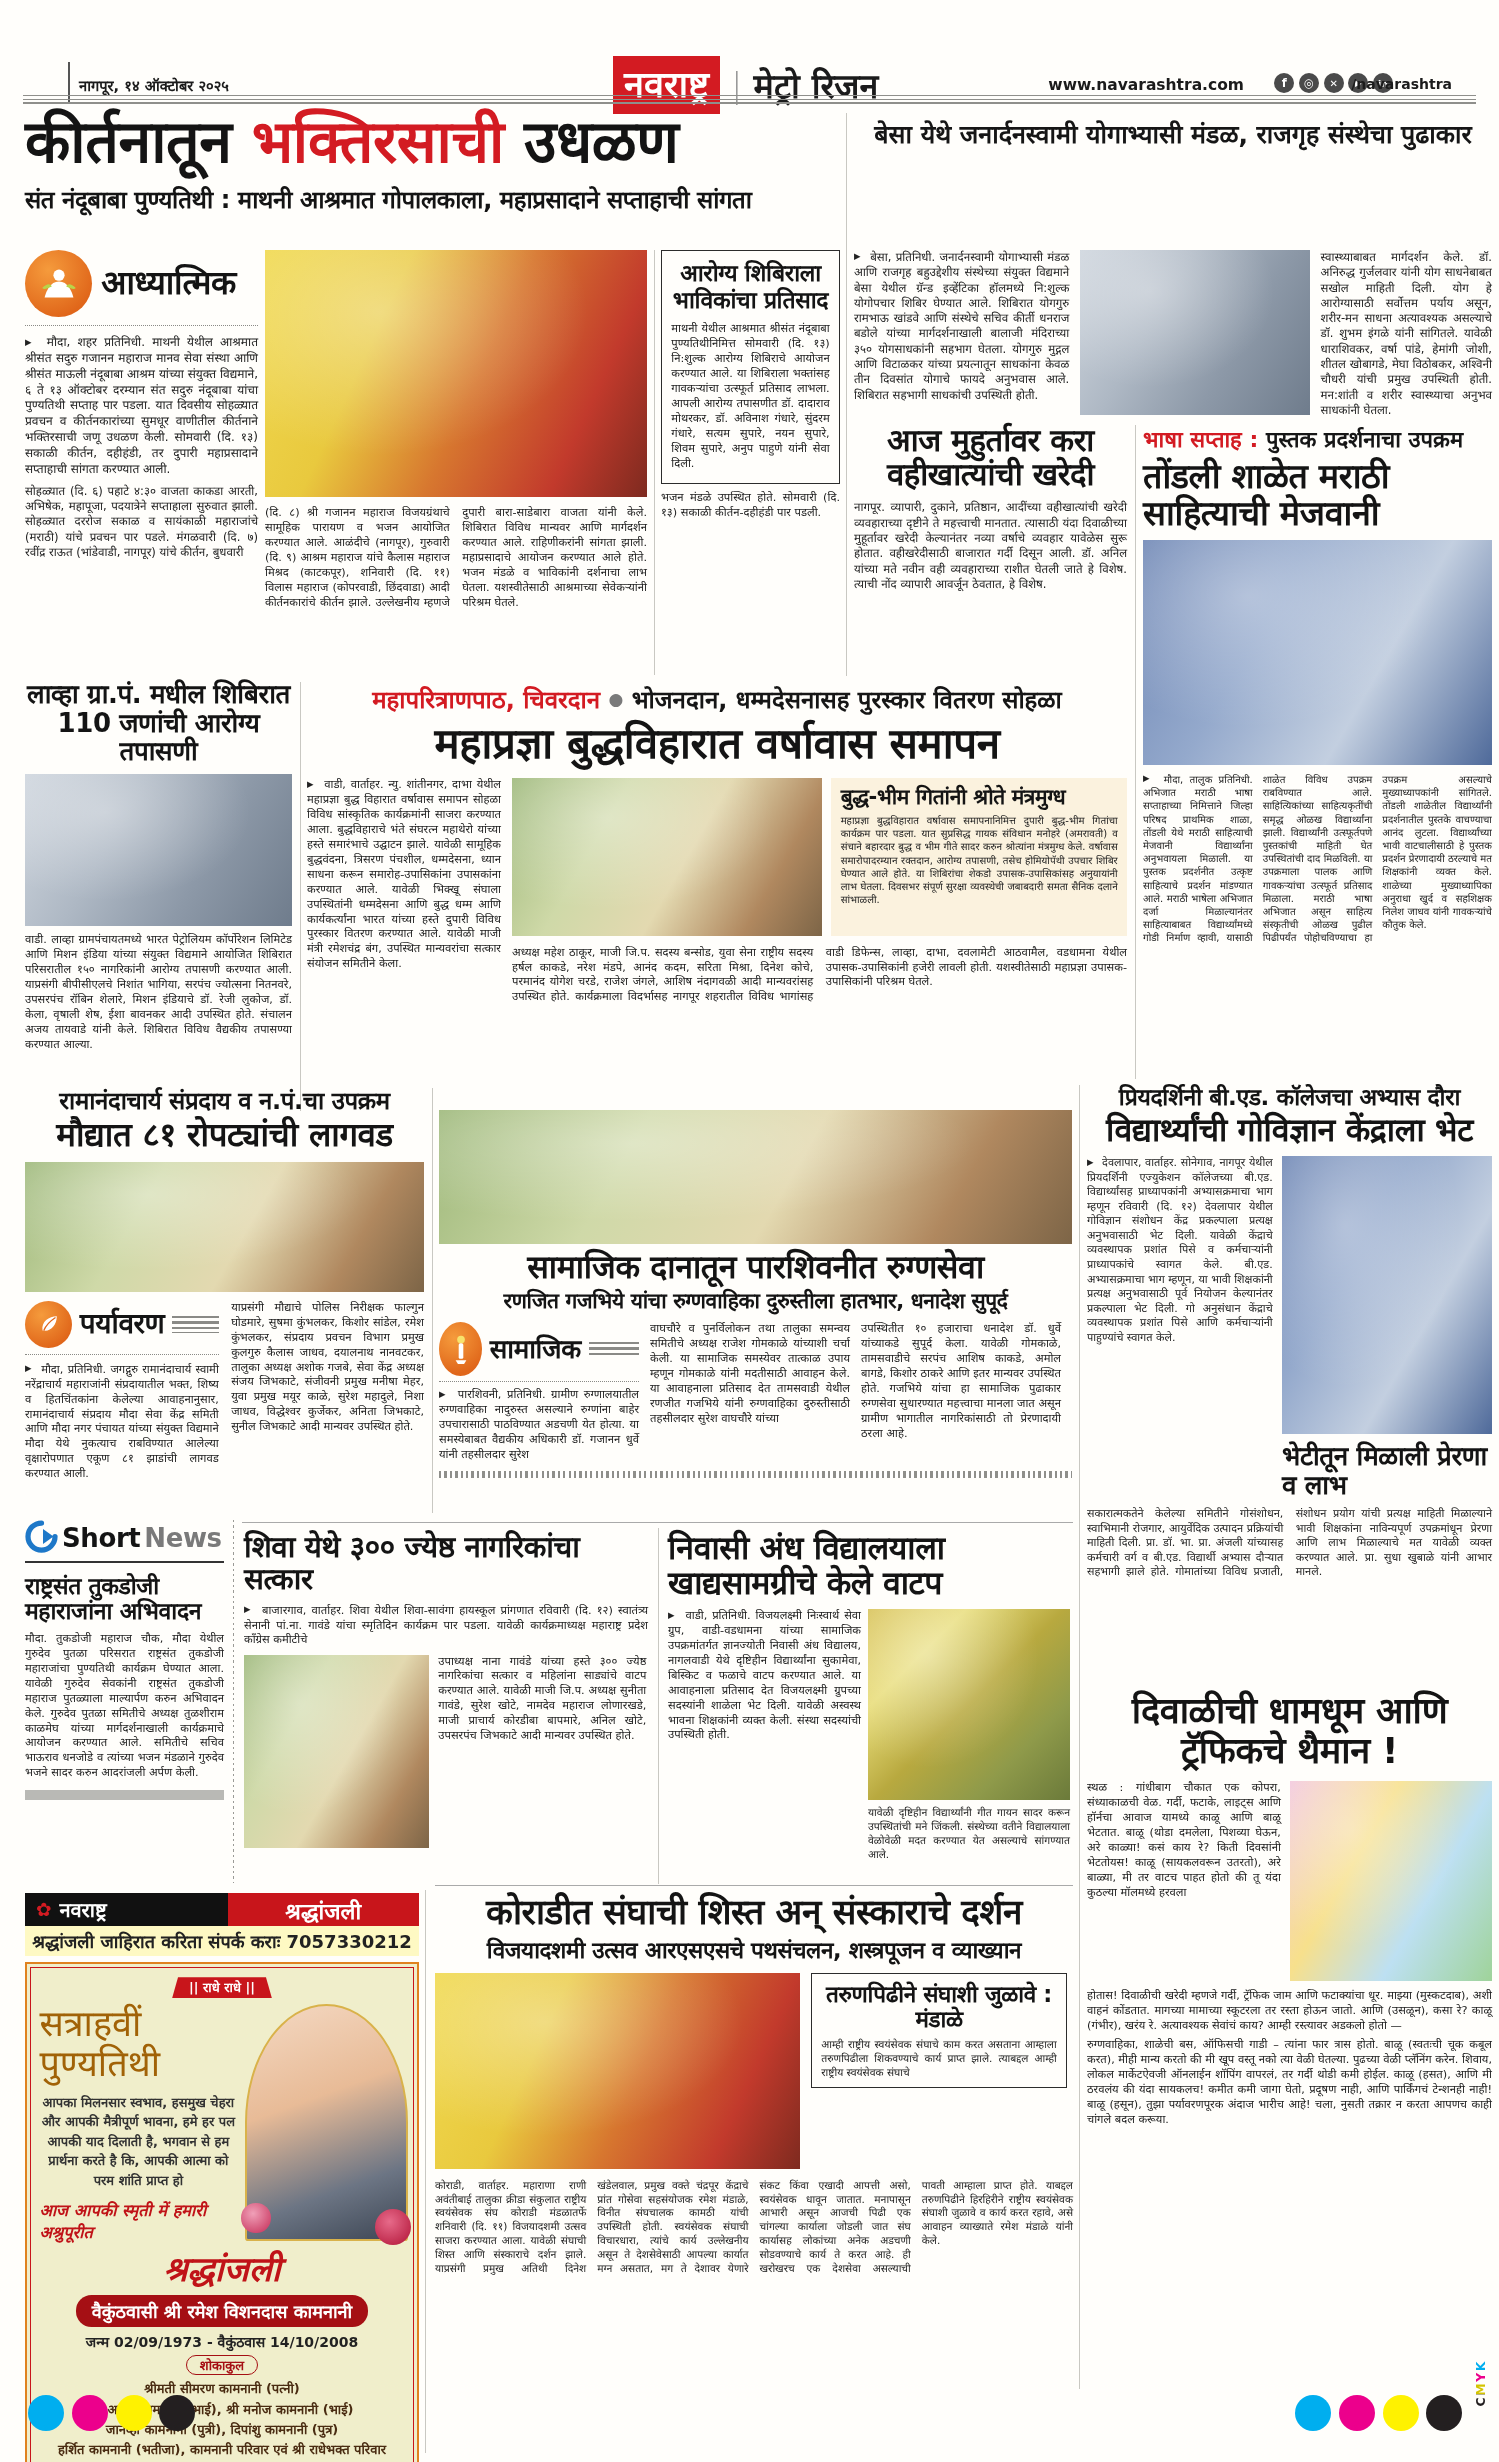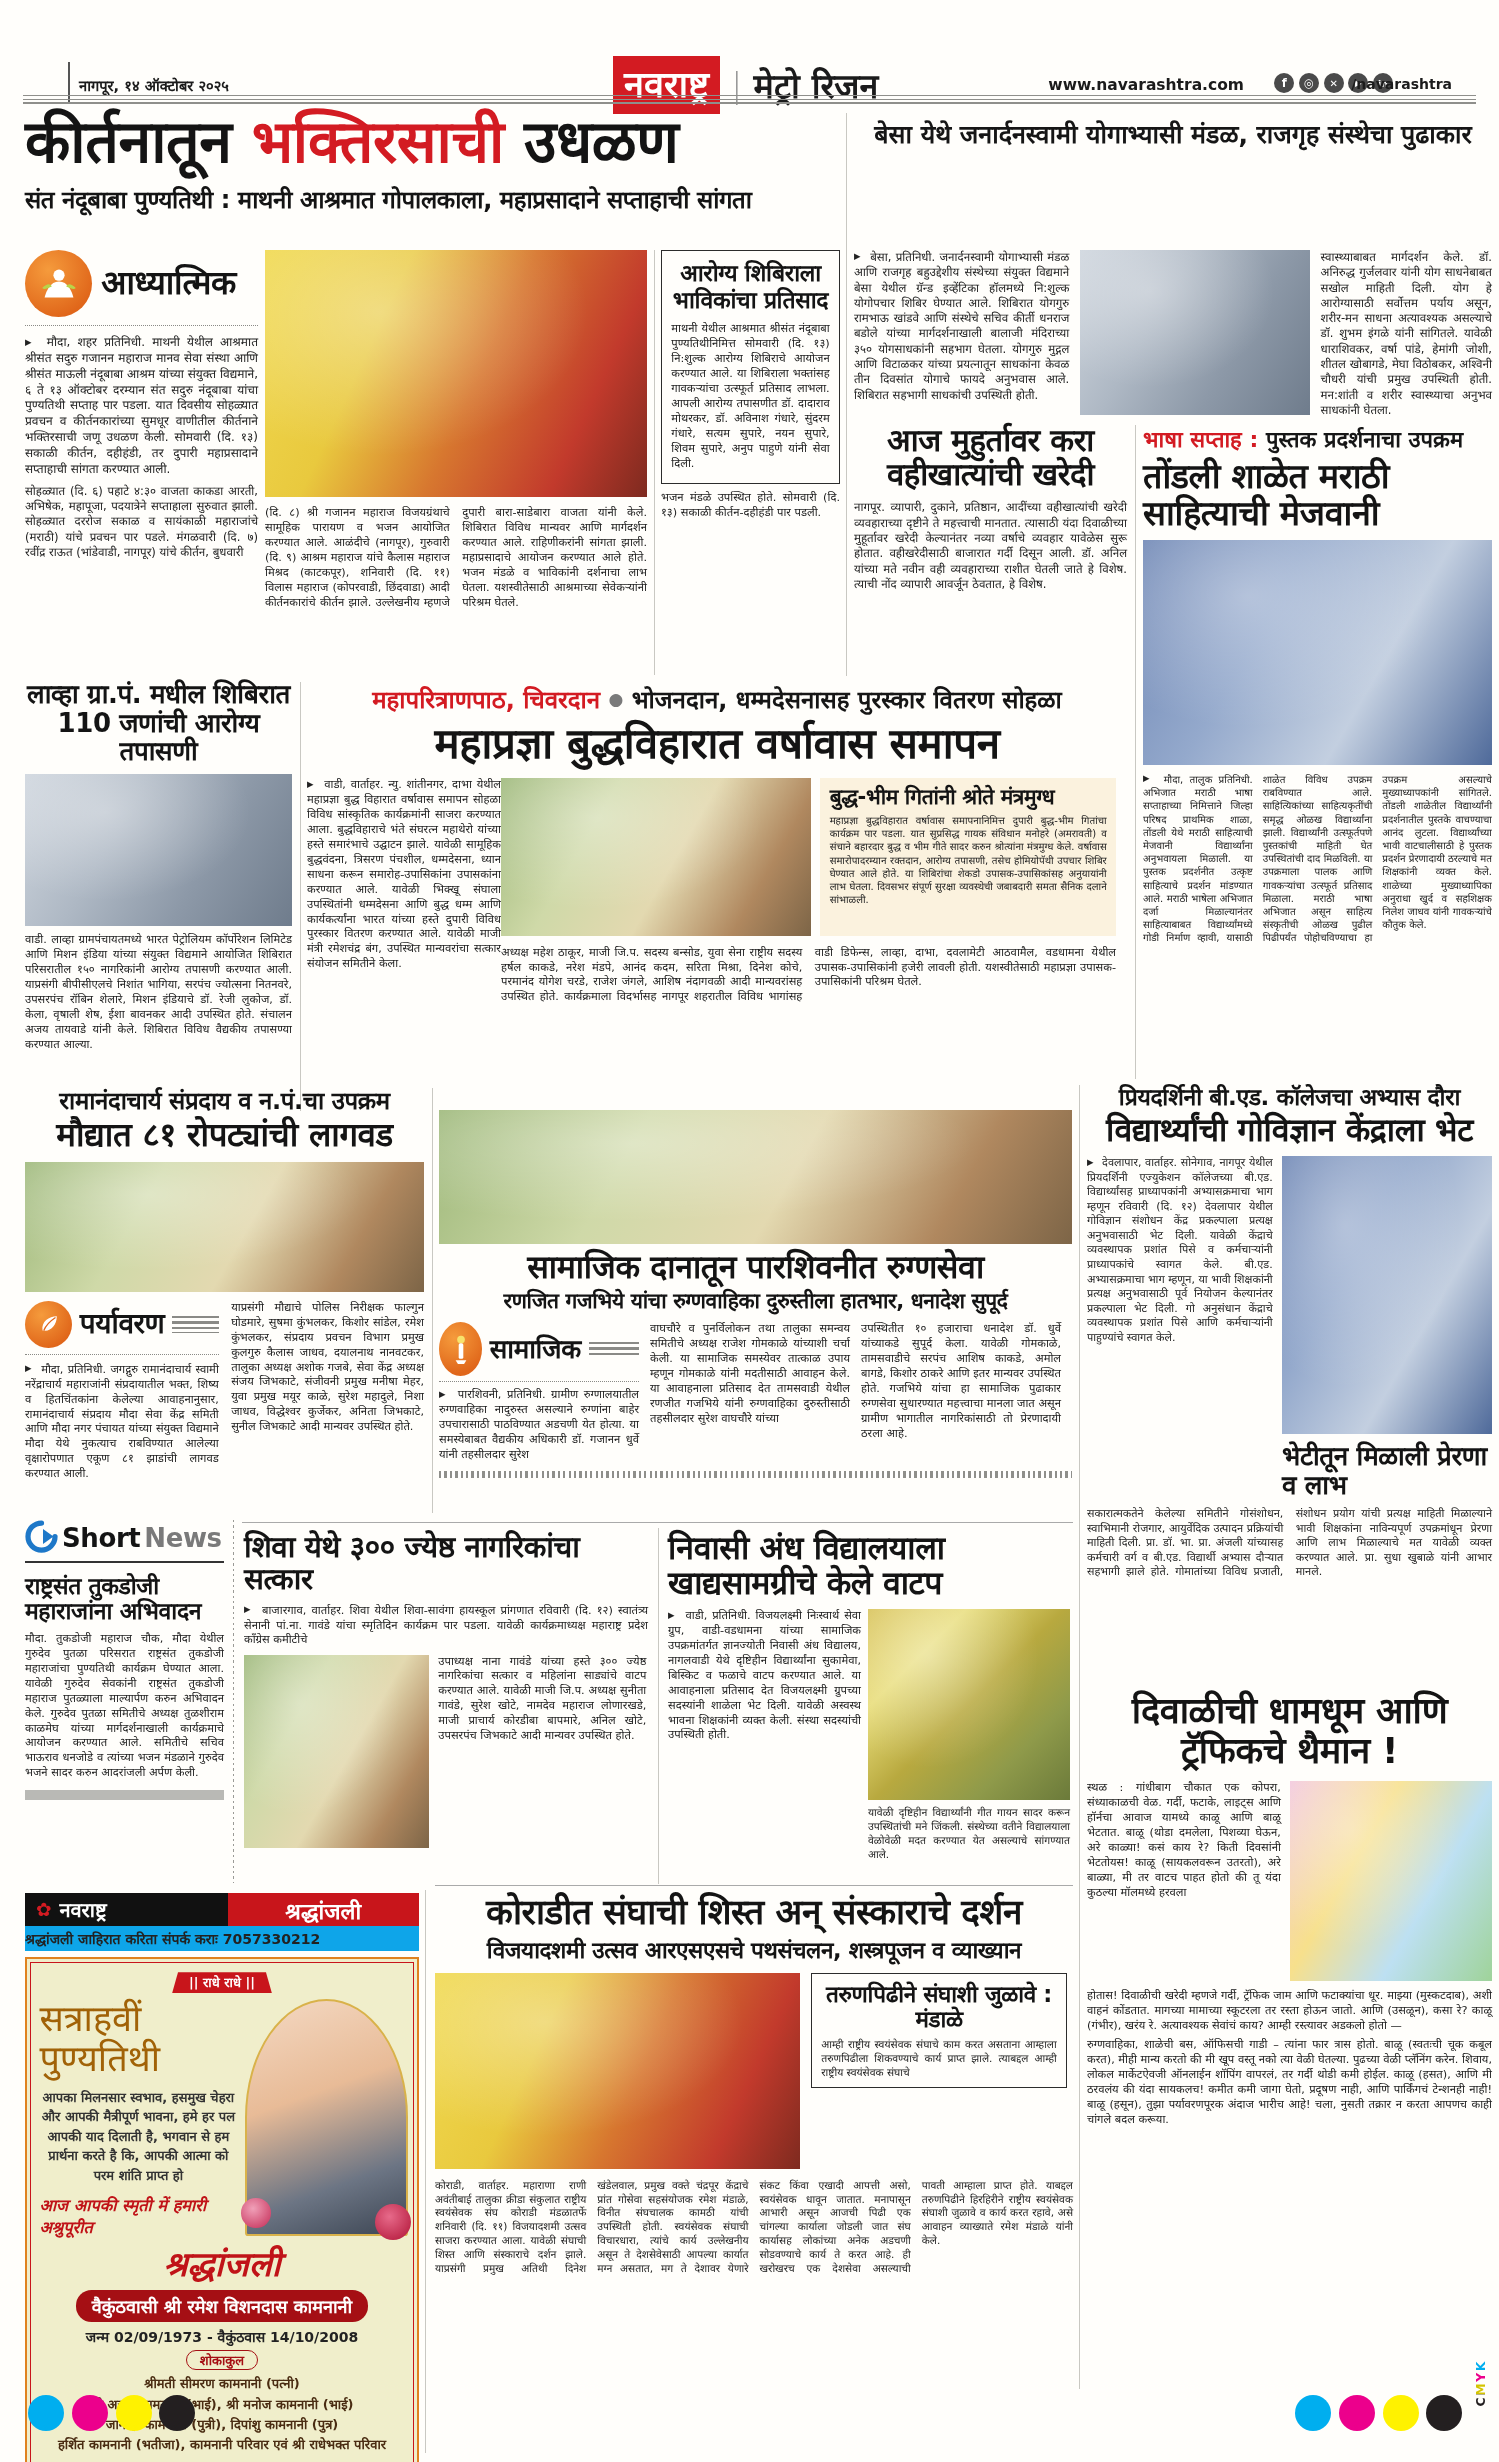--- a/index.html
+++ b/index.html
@@ -166,21 +166,21 @@
     </div>
   </section>
 
   <section class="abs" style="left:307px;top:682px;width:820px">
     <div class="kicker center" style="font-size:24px">
       <span class="red">महापरित्राणपाठ, चिवरदान</span>
       <span class="gray" style="font-size:17px;vertical-align:3.1px">●</span>
       <span>भोजनदान, धम्मदेसनासह पुरस्कार वितरण सोहळा</span>
     </div>
     <div class="hl center" style="font-size:42px;margin-top:6.2px">महाप्रज्ञा बुद्धविहारात वर्षावास समापन</div>
-    <div style="display:flex;margin-top:11px">
+    <div style="display:flex;gap:11px;margin-top:11px">
       <div class="body-txt" style="width:194px;font-size:11.3px">
         <span class="marker">▶</span>
         <span class="byline">वाडी, वार्ताहर.</span>
         <span>न्यु. शांतीनगर, दाभा येथील महाप्रज्ञा बुद्ध विहारात वर्षावास समापन सोहळा विविध सांस्कृतिक कार्यक्रमांनी साजरा करण्यात आला. बुद्धविहाराचे भंते संघरत्न महाथेरो यांच्या हस्ते समारंभाचे उद्घाटन झाले. यावेळी सामूहिक बुद्धवंदना, त्रिसरण पंचशील, धम्मदेसना, ध्यान साधना करून समारोह-उपासिकांना उपासकांना करण्यात आले. यावेळी भिक्खू संघाला उपस्थितांनी धम्मदेसना आणि बुद्ध धम्म आणि कार्यकर्त्यांना भारत यांच्या हस्ते दुपारी विविध पुरस्कार वितरण करण्यात आले. यावेळी माजी मंत्री रमेशचंद्र बंग, उपस्थित मान्यवरांचा सत्कार संयोजन समितीने केला.</span>
       </div>
       <div style="width:615px">
         <div style="display:flex;gap:9.3px">
           <div class="photo people" style="width:320px;height:158px">
               <span class="sheen"></span>
             </div>
@@ -378,21 +378,21 @@
   </section>
 
   <section class="abs" style="left:25px;top:1893px;width:394px">
     <div style="display:flex;height:33px">
       <div style="flex:1;background:#111;color:#fff;display:flex;align-items:center;gap:7.8px;padding-left:11px">
         <span style="color:#d31b22;font-size:18.6px">✿</span>
         <span style="font-weight:700;font-size:20px">नवराष्ट्र</span>
       </div>
       <div style="flex:1;background:#c8151b;color:#fff;display:flex;align-items:center;justify-content:center;font-weight:700;font-size:22px">श्रद्धांजली</div>
     </div>
-    <div style="background:#0ea5e9;color:#222;font-weight:700;font-size:14px;text-align:left;padding:3.1px 0">श्रद्धांजली जाहिरात करिता संपर्क कराः  7057330212</div>
+    <div style="background:#fef9c3;color:#222;font-weight:700;font-size:18px;text-align:center;padding:3.1px 0">श्रद्धांजली जाहिरात करिता संपर्क कराः  7057330212</div>
     <div style="margin-top:6.2px;background:#f0eecb;border:2.3px solid #e0821f;outline:1.6px solid #c8151b;outline-offset:-6.2px;padding:14px 12.4px 11px;position:relative">
       <div class="center">
         <span style="background:#c8151b;color:#fff;font-weight:700;font-size:13px;padding:3.1px 17px;clip-path:polygon(6% 0,94% 0,100% 100%,0 100%)">|| राधे राधे ||</span>
       </div>
       <div style="display:flex;gap:7.8px;margin-top:7.8px">
         <div style="width:198px">
           <div style="color:#a16207;font-weight:400;font-size:36px;line-height:1.1">सत्राहवीं पुण्यतिथी</div>
           <div class="center" style="font-weight:700;font-size:13px;color:#333;margin-top:9.3px;line-height:1.5">आपका मिलनसार स्वभाव, हसमुख चेहरा और आपकी मैत्रीपूर्ण भावना, हमे हर पल आपकी याद दिलाती है, भगवान से हम प्रार्थना करते है कि, आपकी आत्मा को परम शांति प्राप्त हो</div>
           <div class="script-red" style="font-size:16.3px;margin-top:9.3px">आज आपकी स्मृती में हमारी अश्रुपूरीत</div>
         </div>

